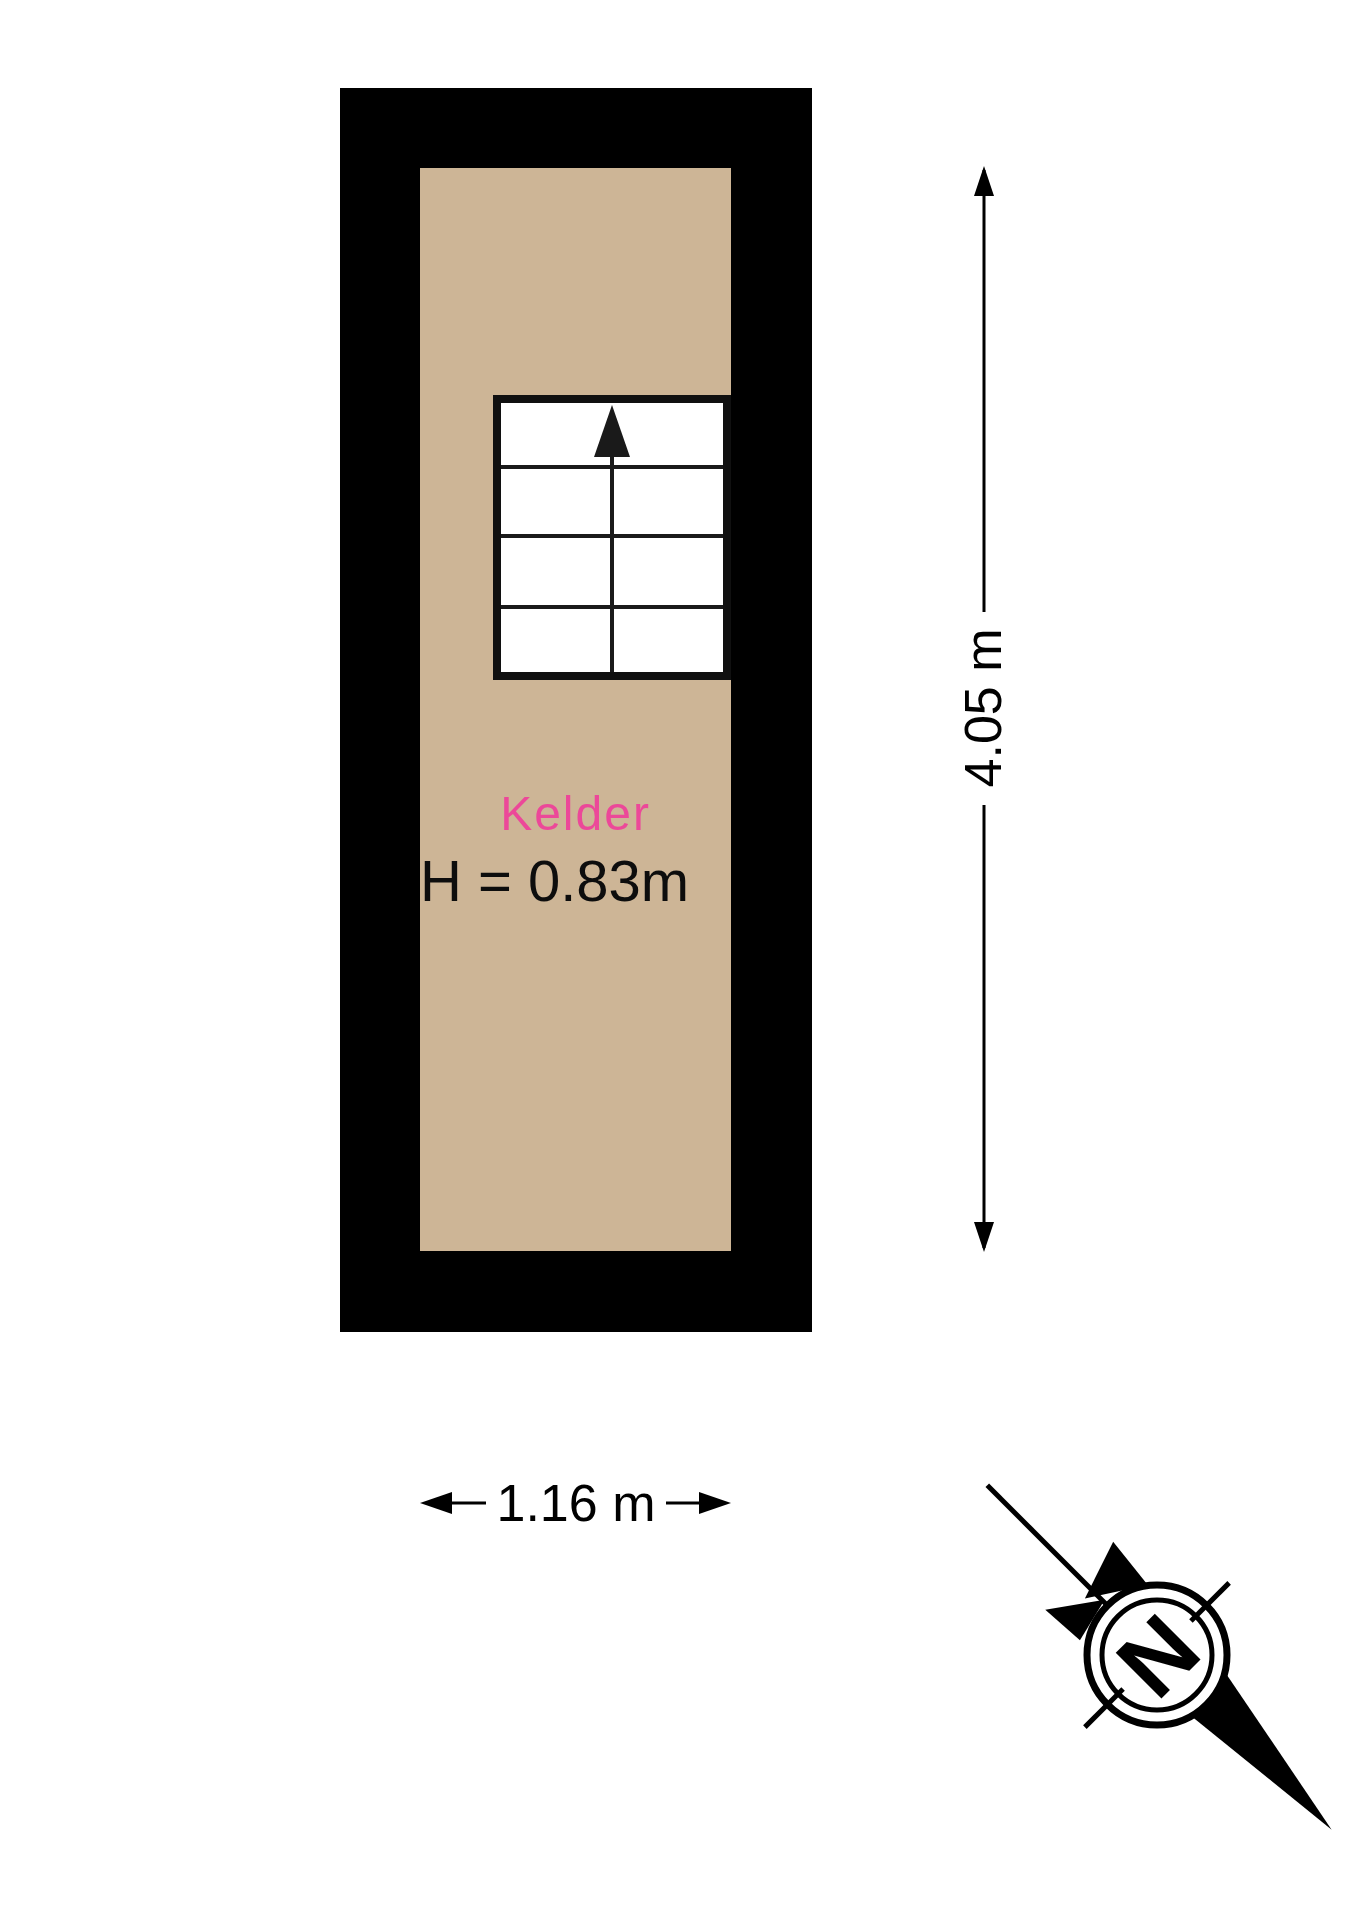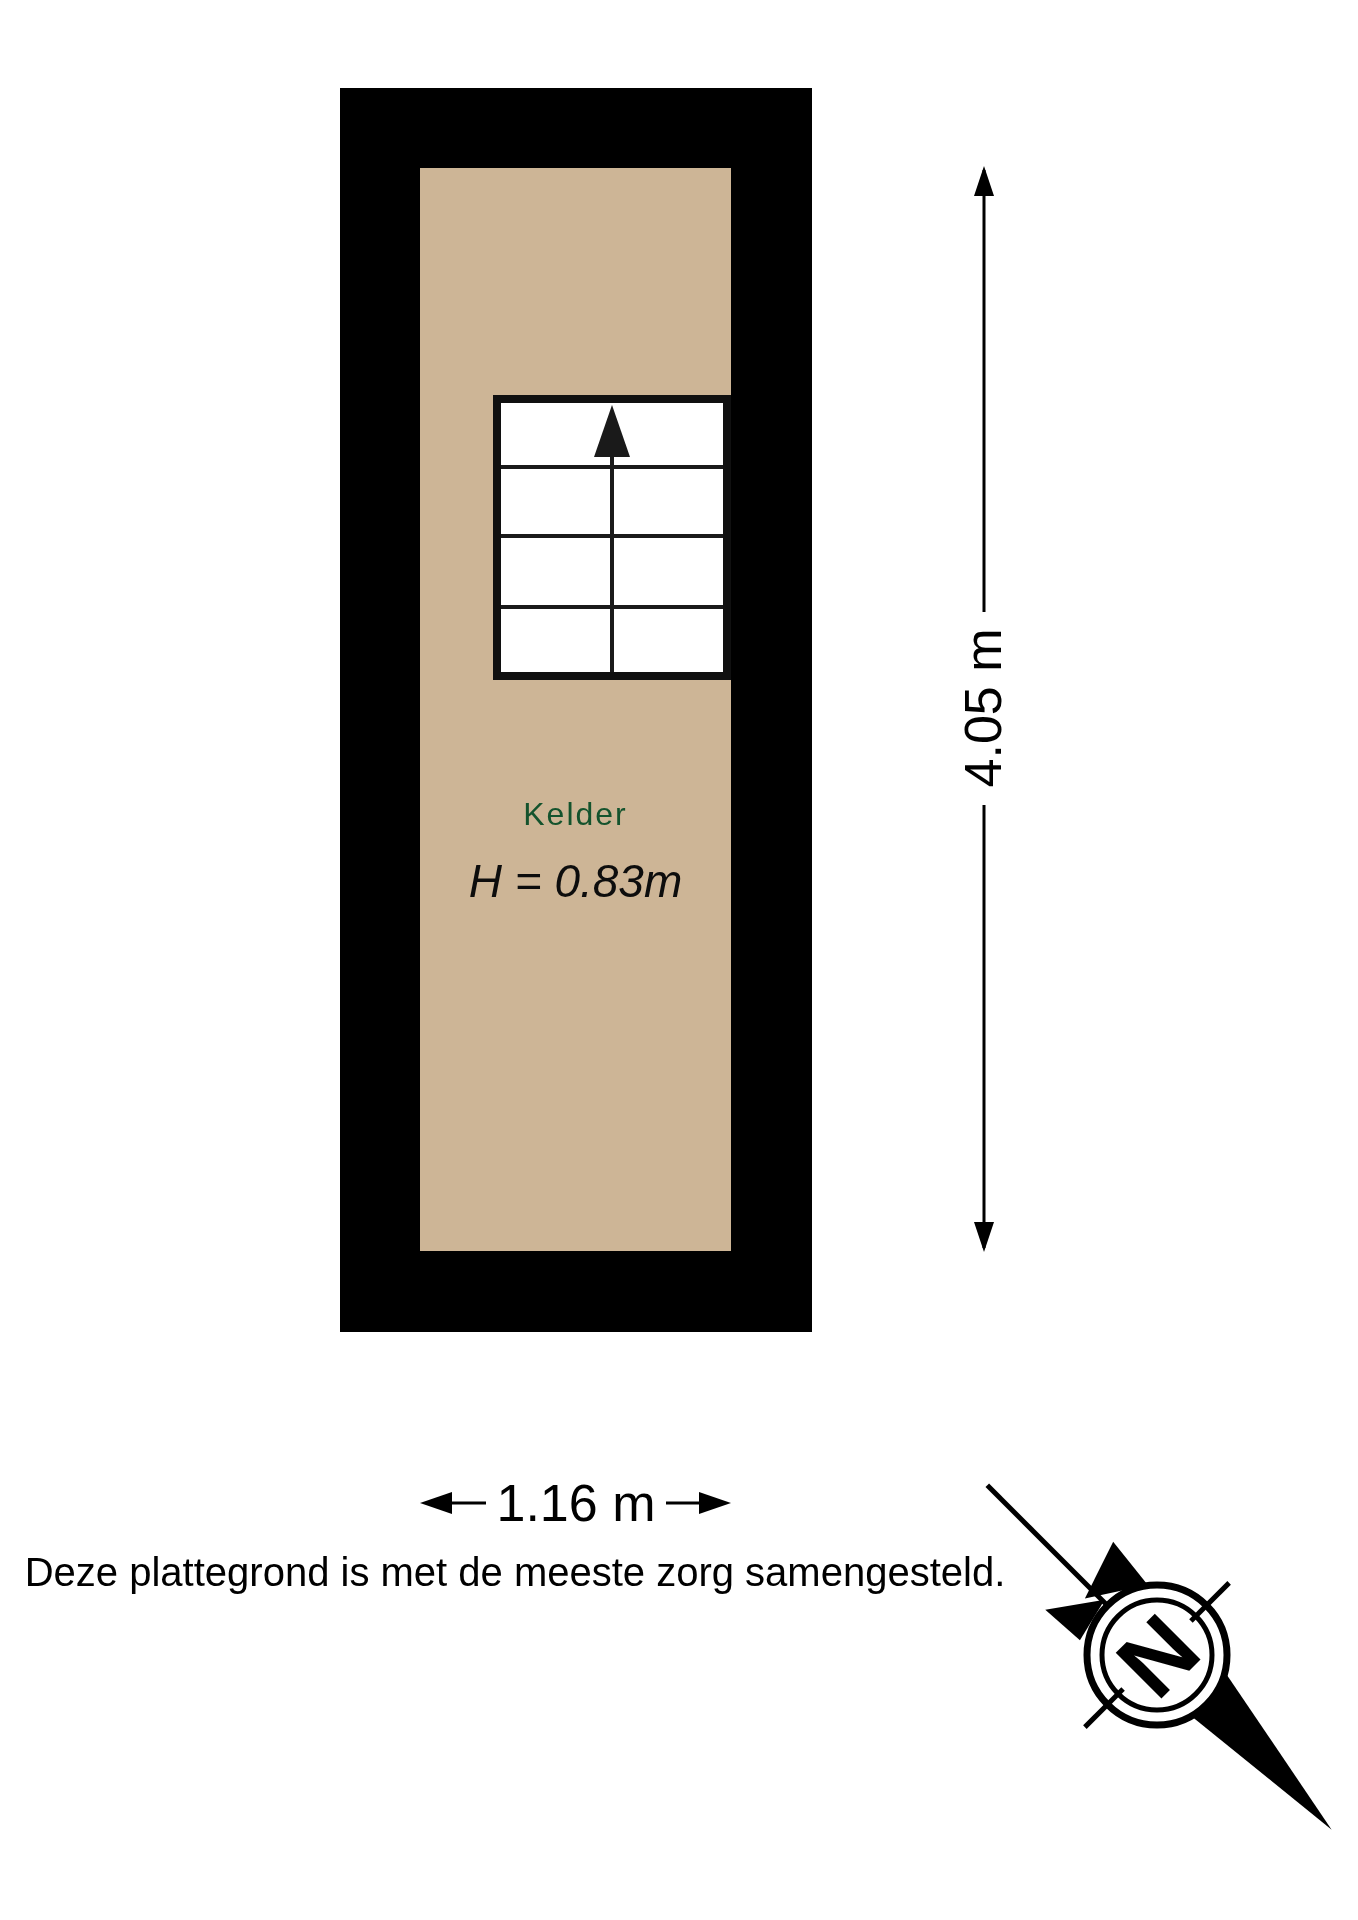--- a/index.html
+++ b/index.html
@@ -32,29 +32,28 @@
     background: var(--stairs-fill, #ffffff);
     border: 8px solid #101010;
   }
   .staircase svg { display: block; width: 100%; height: 100%; }
   .stair-line { stroke: var(--stairs-line, #1a1a1a); stroke-width: 4; fill: none; }
   .stair-arrow { fill: var(--stairs-line, #1a1a1a); }
 
   .room-label {
     left: 420px; top: 789px; width: 311px;
     text-align: center;
-    font-size: 32px; line-height: 50px; letter-spacing: 2px;
-    color: #14532d;
+    font-size: 48px; line-height: 50px; letter-spacing: 2px;
+    color: #ec4899;
   }
   .room-height-label {
     left: 420px; top: 857px; width: 311px;
-    text-align: center;
-    font-size: 46px; line-height: 48px;
+    text-align: left;
+    font-size: 58px; line-height: 48px;
     color: #0d0d0d;
-    font-style: italic;
   }
 
   
   .vdim { left: 950px; top: 150px; }
   .hdim { left: 400px; top: 1478px; }
   .dim-line { stroke: var(--dimension-line, #000000); stroke-width: 3; fill: none; }
   .dim-head { fill: var(--dimension-line, #000000); }
   .dim-text {
     fill: #000;
     font-family: "Liberation Sans", sans-serif;
@@ -112,21 +111,20 @@
 
   <svg class="abs hdim" width="350" height="54" viewBox="0 0 350 54">
     <polygon class="dim-head" points="20,25 52,14 52,36"></polygon>
     <line class="dim-line" x1="48" y1="25" x2="86" y2="25"></line>
     <text class="dim-text" x="176" y="43" text-anchor="middle">1.16 m</text>
     <line class="dim-line" x1="266" y1="25" x2="303" y2="25"></line>
     <polygon class="dim-head" points="331,25 299,14 299,36"></polygon>
   </svg>
 
   <div class="abs disclaimer">
-    <div>Deze plattegrond is met de meeste zorg samengesteld.</div>
   </div>
 
   <svg class="abs compass" width="399" height="399" viewBox="0 0 399 399">
     <g transform="translate(198,198) rotate(-45)">
       <polygon class="needle" points="-20,57 36,60 0,247"></polygon>
       <line class="thin" x1="0" y1="-240" x2="0" y2="-45"></line>
       <circle class="ring" cx="0" cy="0" r="70" fill="#ffffff" stroke-width="7"></circle>
       <circle class="ring" cx="0" cy="0" r="55" fill="none" stroke-width="5"></circle>
       <line class="thin" x1="48" y1="0" x2="102" y2="0"></line>
       <line class="thin" x1="-48" y1="0" x2="-102" y2="0"></line>

